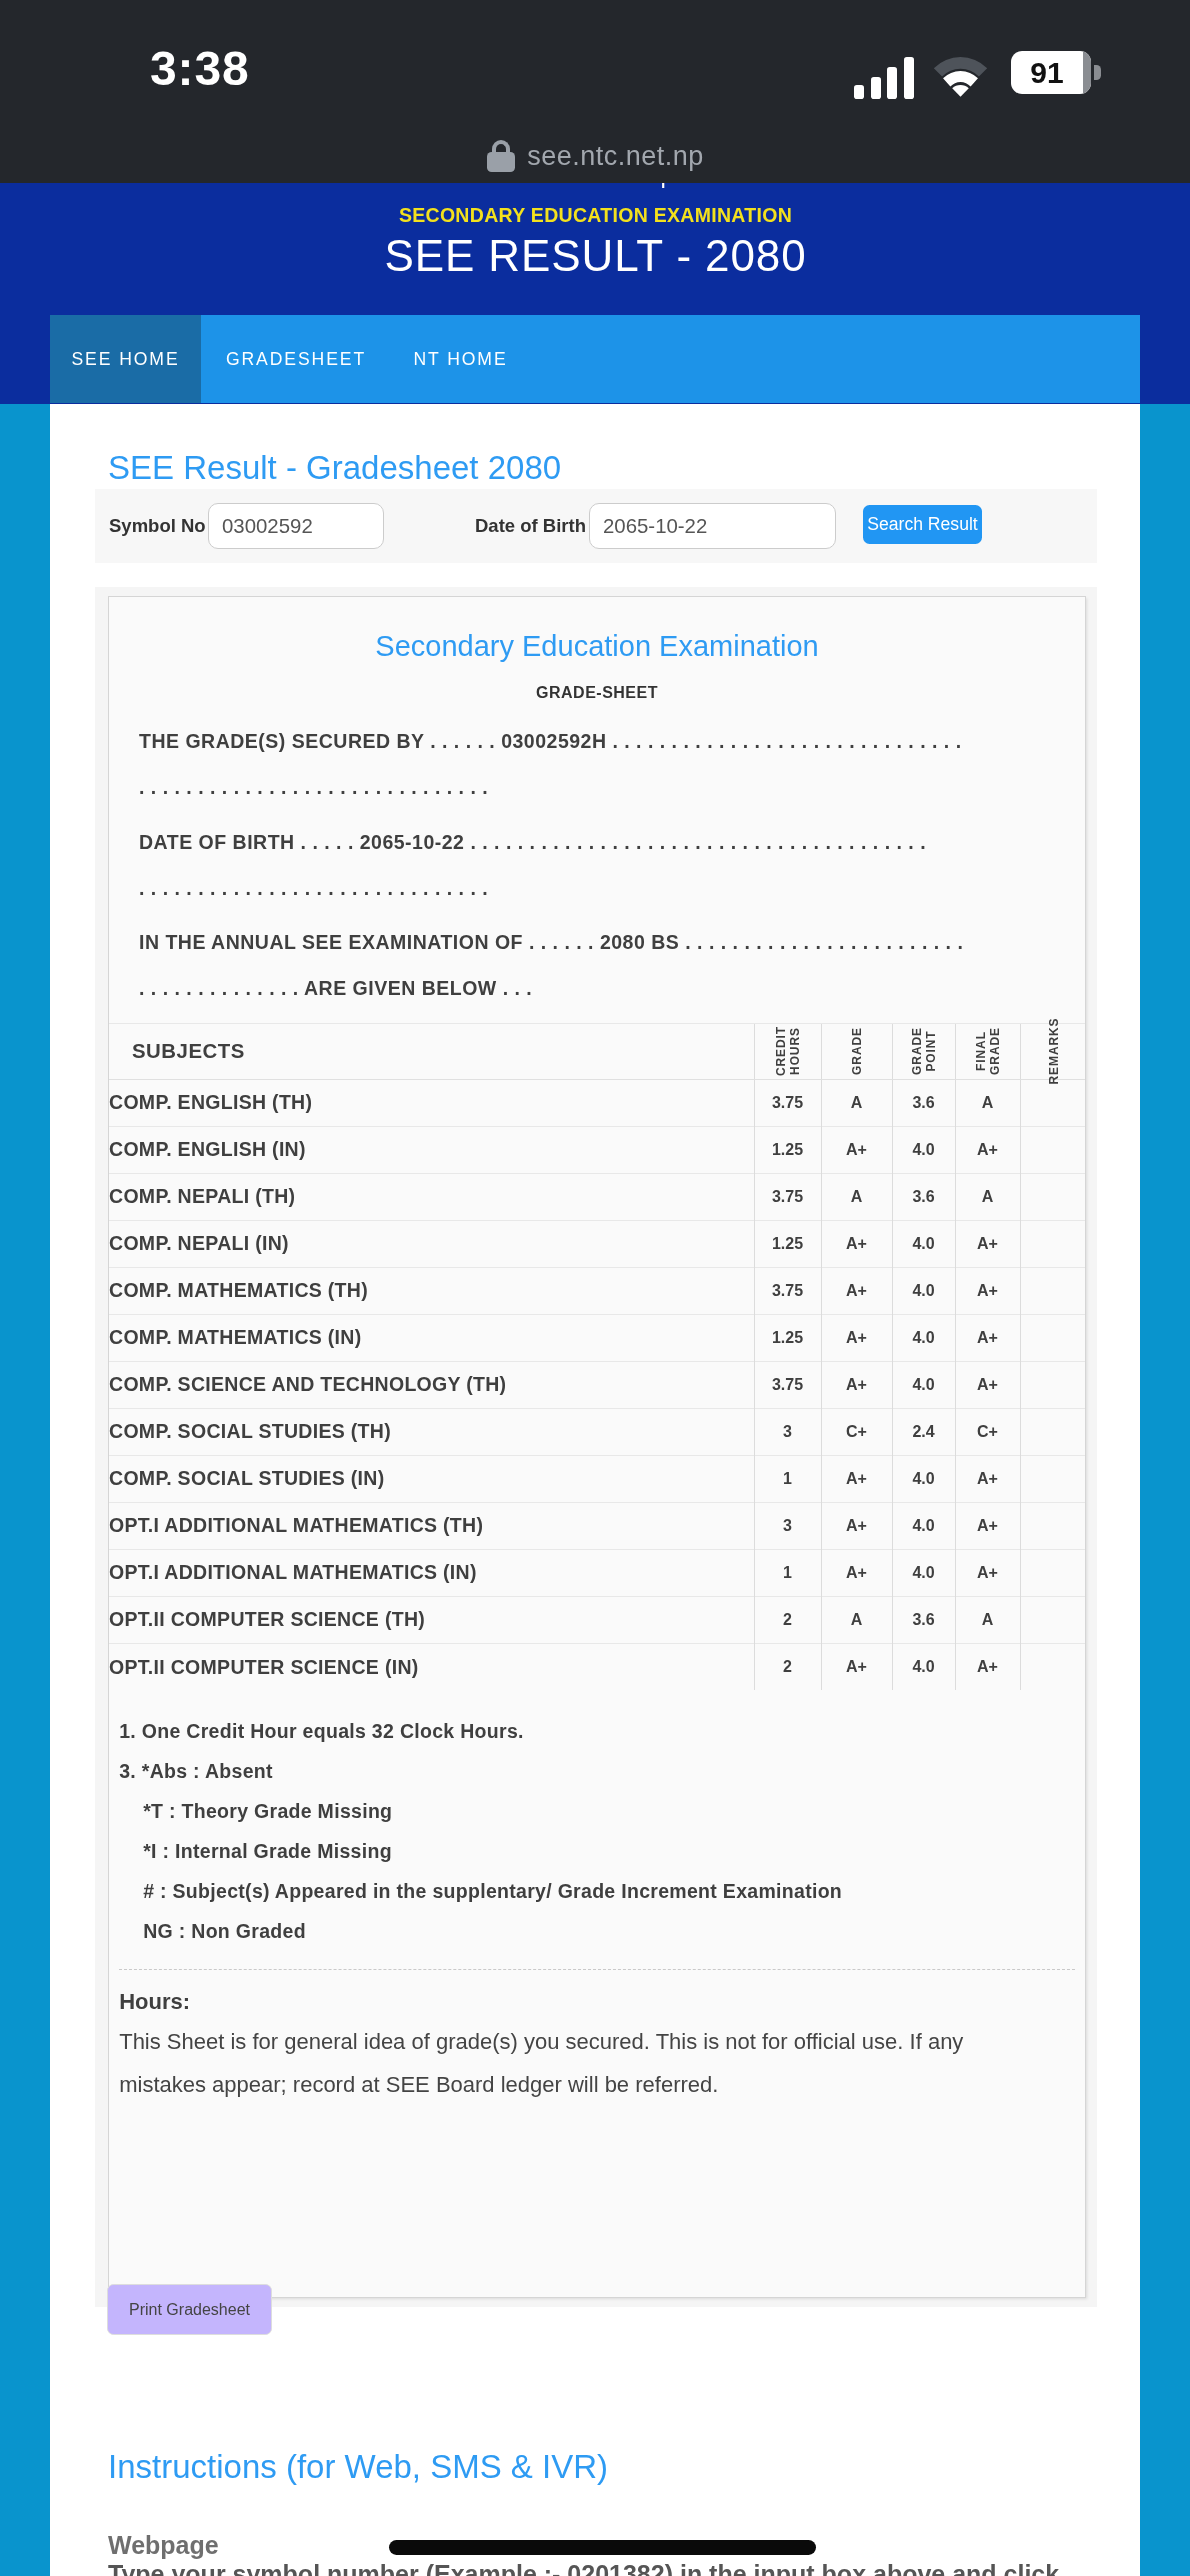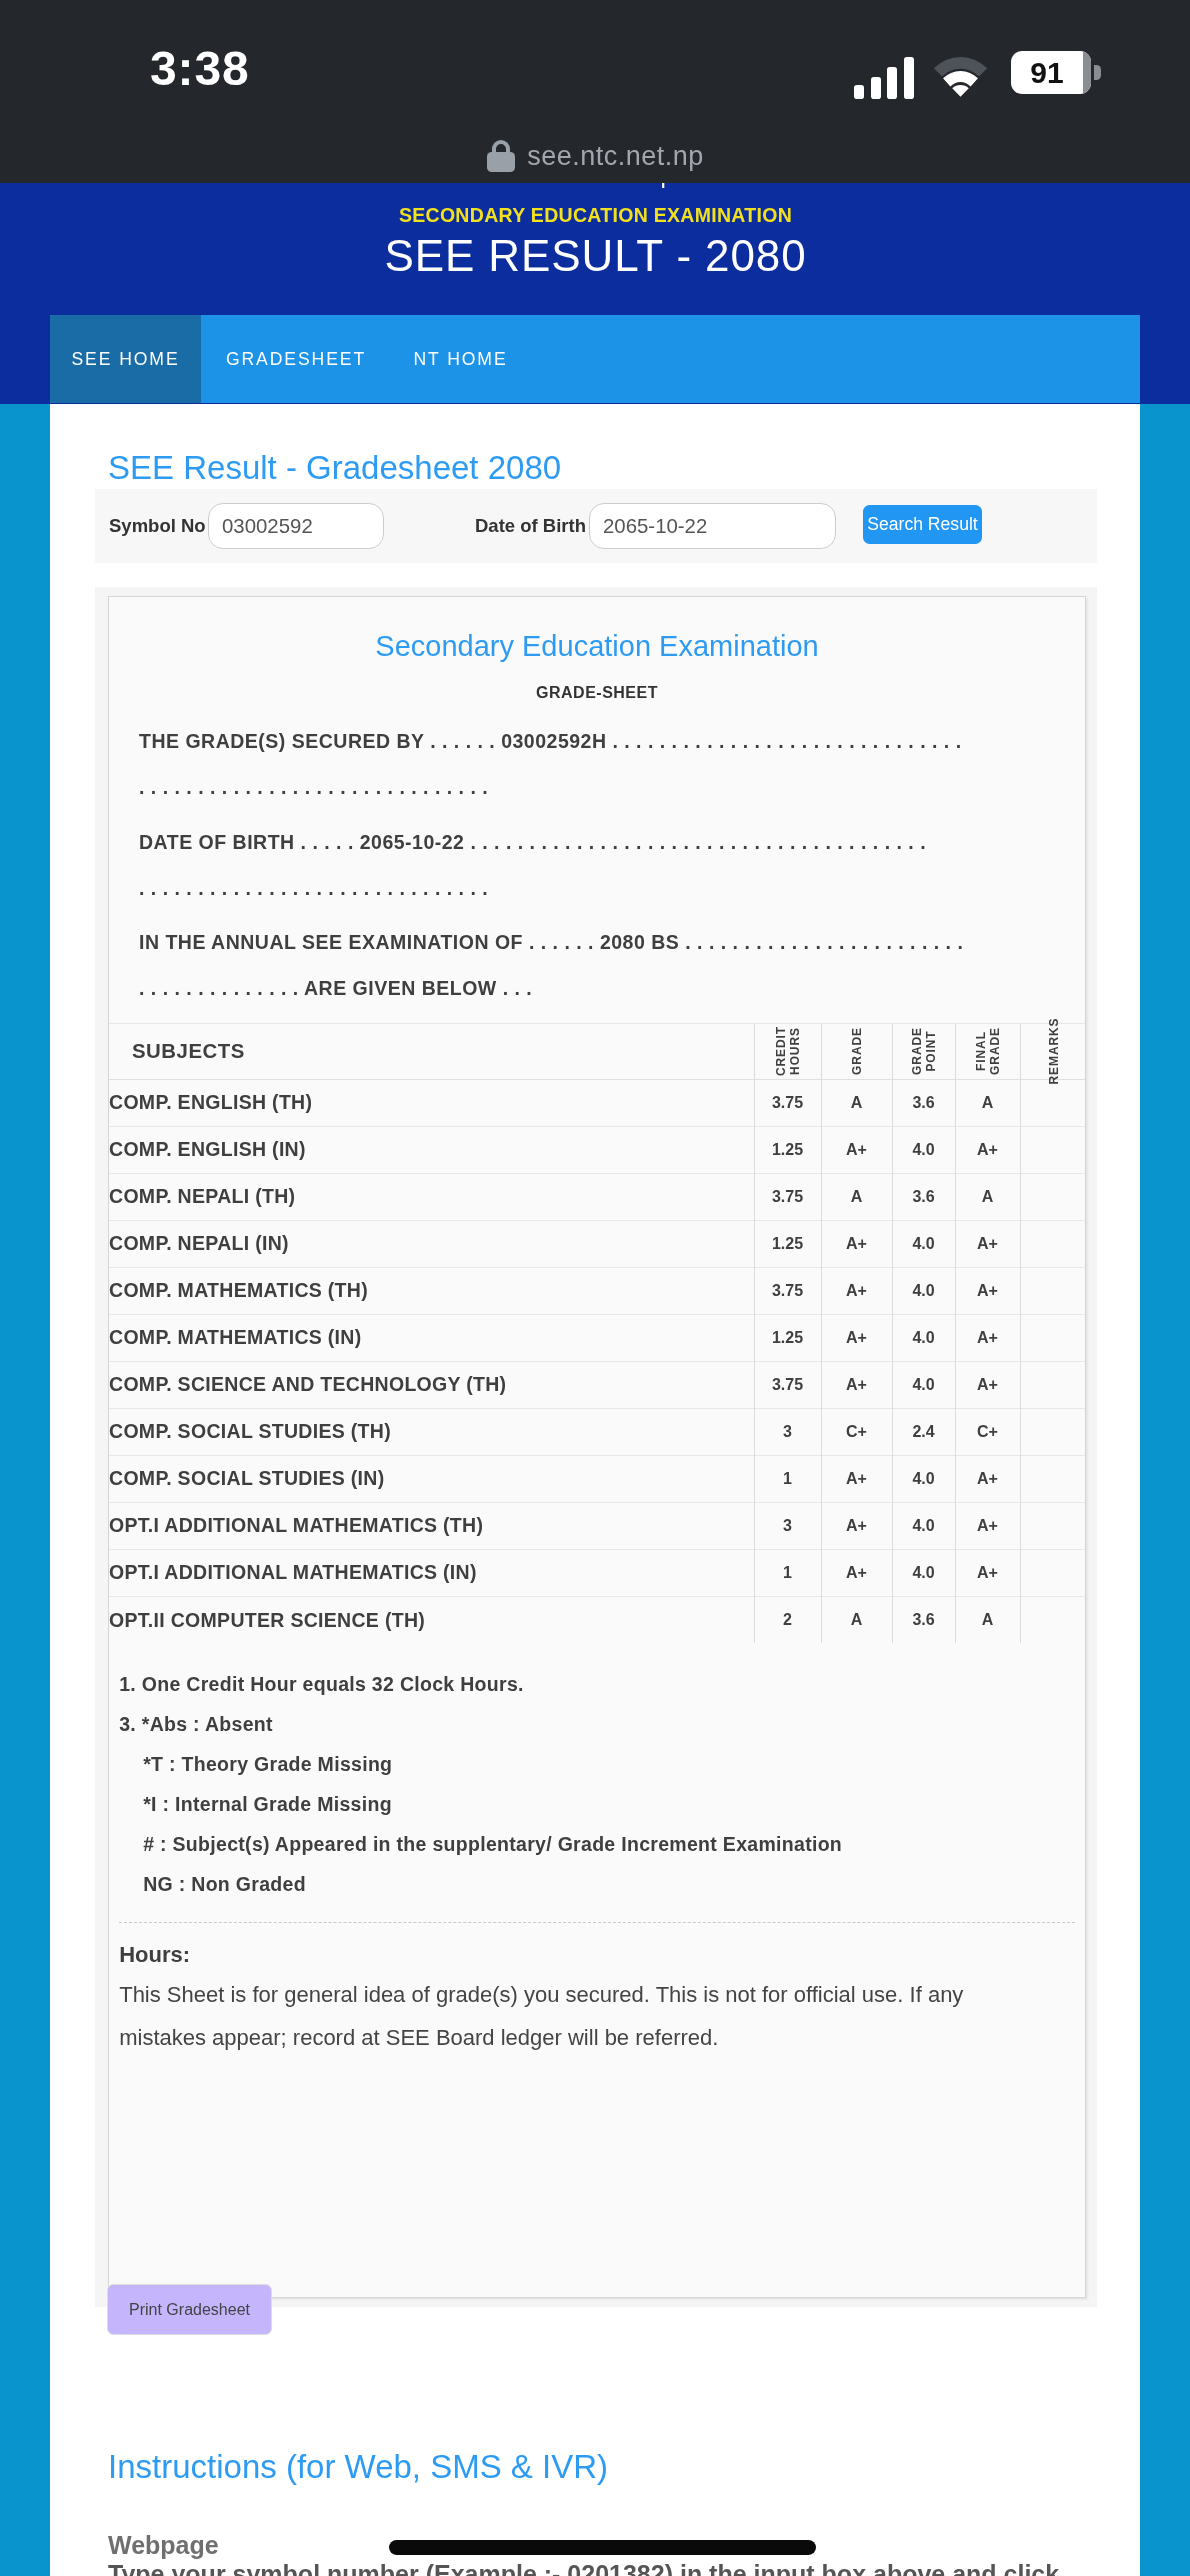--- a/index.html
+++ b/index.html
@@ -101,21 +101,21 @@
   .form-panel {
     position:absolute; left:45px; top:86px; width:1002px; height:74px;
     background:#f7f7f7;
   }
   .f-label { position:absolute; top:0; height:74px; line-height:74px;
     color:#333; font-size:18.5px; font-weight:700; }
   .f-label.l1 { left:14px; }
   .f-label.l2 { left:380px; }
   .f-input {
     position:absolute; top:14px; height:46px; background:#fff;
-    border:0.9px solid #ccc; border-radius:15px; padding:0 13px;
+    border:0.9px solid #ccc; border-radius:10px; padding:0 13px;
     font-family:inherit; font-size:20.4px; color:#555;
   }
   .f-input.i1 { left:113px; width:176px; }
   .f-input.i2 { left:494px; width:247px; }
   .search-btn {
     position:absolute; left:768px; top:16px; width:119px; height:39px;
     background:#2196f3; color:#fff; border:none; border-radius:6.5px;
     font-family:inherit; font-size:17.6px; cursor:pointer;
   }
 
@@ -394,20 +394,28 @@
                 <td class="td-val vline"></td>
               </tr>
               <tr>
                 <td class="td-subj">OPT.II COMPUTER SCIENCE (TH)</td>
                 <td class="td-val vline">2</td>
                 <td class="td-val vline">A</td>
                 <td class="td-val vline">3.6</td>
                 <td class="td-val vline">A</td>
                 <td class="td-val vline"></td>
               </tr>
+              <tr>
+                <td class="td-subj">OPT.II COMPUTER SCIENCE (IN)</td>
+                <td class="td-val vline">2</td>
+                <td class="td-val vline">A+</td>
+                <td class="td-val vline">4.0</td>
+                <td class="td-val vline">A+</td>
+                <td class="td-val vline"></td>
+              </tr>
             </tbody>
         </table>
 
 
         <div class="notes" id="notes-container">
             <div class="note-line">1. One Credit Hour equals 32 Clock Hours.</div>
             <div class="note-line">3. *Abs : Absent</div>
             <div class="note-line indent">*T : Theory Grade Missing</div>
             <div class="note-line indent">*I : Internal Grade Missing</div>
             <div class="note-line indent"># : Subject(s) Appeared in the supplentary/ Grade Increment Examination</div>

